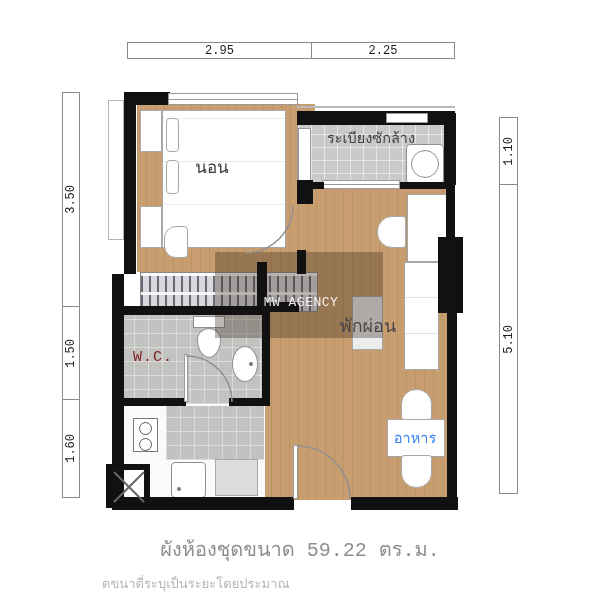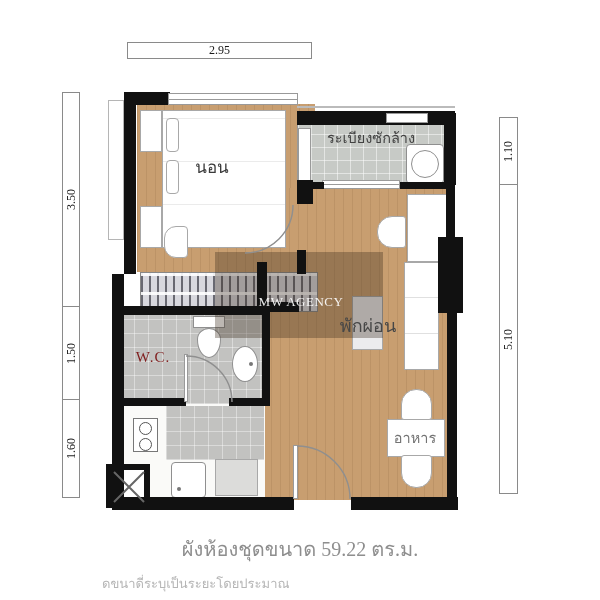--- a/index.html
+++ b/index.html
@@ -1,17 +1,17 @@
 <!DOCTYPE html>
 <html><head>
 <meta charset="utf-8">
 <style>
   html,body{margin:0;padding:0;background:#fff;}
   #canvas{position:relative;width:600px;height:600px;background:#ffffff;overflow:hidden;
-          font-family:Liberation Serif, serif;}
+          font-family:Liberation Mono, monospace;}
   .abs{position:absolute;box-sizing:border-box;}
   .wall{position:absolute;background:#111111;box-sizing:border-box;}
   .furn{position:absolute;background:#ffffff;border:1px solid #a8a8a8;box-sizing:border-box;}
   .wood{background-color:#c89e70;
         background-image:repeating-linear-gradient(90deg, rgba(101,67,33,0.12) 0 1px, transparent 1px 9px);}
   .tile{background-color:#c7cac6;border:1px solid #9a9a9a;
         background-image:repeating-linear-gradient(0deg, rgba(255,255,255,0.5) 0 1px, transparent 1px 13px),
                          repeating-linear-gradient(90deg, rgba(255,255,255,0.5) 0 1px, transparent 1px 13px);}
   .tile2{background-color:#c2c2c0;
         background-image:repeating-linear-gradient(0deg, rgba(255,255,255,0.4) 0 1px, transparent 1px 14px),
@@ -25,20 +25,21 @@
   .hcell{border:1px solid #8a8a8a;background:#fff;display:flex;align-items:center;justify-content:center;
          font-size:12px;color:#1a1a1a;margin-left:-1px;}
 </style>
 </head>
 <body>
 
 <div id="canvas">
 
   <div class="hbar" style="left:128px;top:42px;height:17px;">
     <div class="hcell" style="width:183px;">2.95</div>
+    <div class="hcell" style="width:142px;">2.25</div>
   </div>
   <div class="vbar" style="left:62px;top:93px;width:16px;">
     <div class="vcell" style="height:213px;width:16px;">
         <span class="vtext">3.50</span>
       </div>
     <div class="vcell" style="height:92px;width:16px;">
         <span class="vtext">1.50</span>
       </div>
     <div class="vcell" style="height:97px;width:16px;">
         <span class="vtext">1.60</span>
@@ -141,18 +142,18 @@
     <path d="M297,446 A53,53 0 0 1 350,499" fill="none" stroke="#8f8f8f" stroke-width="1.4"></path>
     <path d="M186,356 A46,46 0 0 1 232,402" fill="none" stroke="#8f8f8f" stroke-width="1.4"></path>
     <path d="M114,472 L144,502 M144,472 L114,502" fill="none" stroke="#666" stroke-width="2"></path>
   </svg>
 
   <div class="lbl" style="left:212px;top:166px;font-size:17px;color:#3a3a3a;">นอน</div>
   <div class="lbl" style="left:368px;top:325px;font-size:18px;color:#474747;">พักผ่อน</div>
   <div class="lbl" style="left:371px;top:137px;font-size:14.5px;color:#424242;">ระเบียงซักล้าง</div>
   <div class="lbl" style="left:301px;top:302px;font-size:13px;color:rgba(255,255,255,0.9);letter-spacing:0.5px;">MW AGENCY</div>
   <div class="lbl" style="left:153px;top:357px;font-size:15px;letter-spacing:1px;">W.C.</div>
-  <div class="lbl" style="left:415px;top:437px;font-size:14.5px;color:#737373;">อาหาร</div>
+  <div class="lbl" style="left:415px;top:437px;font-size:14.5px;color:#3b82f6;">อาหาร</div>
 
   <div class="abs" style="left:0;top:533px;width:600px;text-align:center;font-size:20px;color:#8e8e8e;">ผังห้องชุดขนาด 59.22 ตร.ม.</div>
   <div class="abs" style="left:102px;top:573px;font-size:13px;color:#b6b6b6;">ดขนาดี่ระบุเป็นระยะโดยประมาณ</div>
 
 </div>
 
 </body></html>

